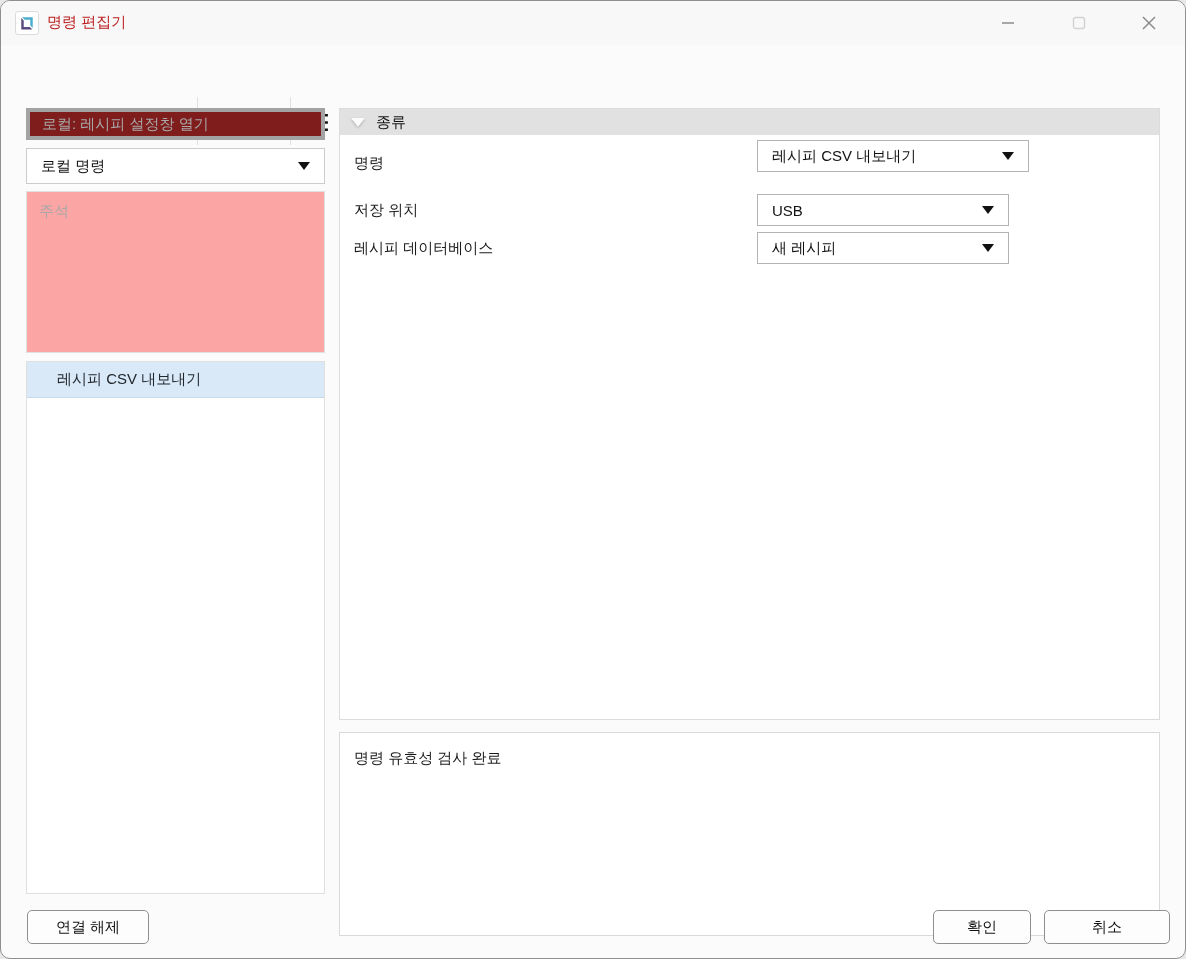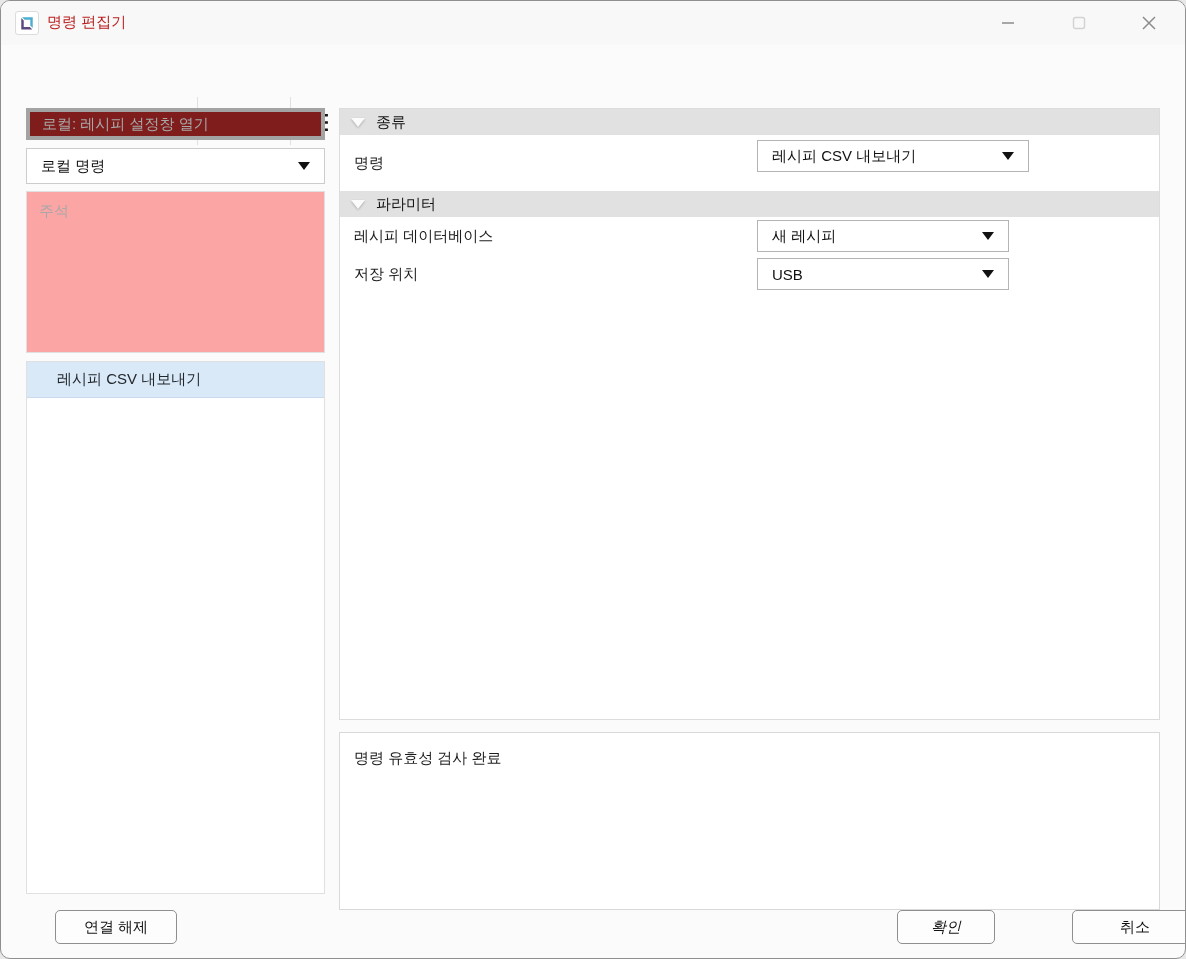--- a/index.html
+++ b/index.html
@@ -50,27 +50,27 @@
   .sec-caret { width:0; height:0; border-left:7px solid transparent; border-right:7px solid transparent;
     border-top:9px solid #fbfbfb; filter:drop-shadow(0 1px 1px rgba(0,0,0,0.25)); }
   .grid-row { position:relative; background:#fff; }
   .row-type { height:56px; }
   .row-param { height:38px; }
   .row-label { position:absolute; left:14px; top:50%; transform:translateY(-50%);
     font-size:15px; color:#1a1a1a; }
   .dd-type { position:absolute; left:417px; top:5px; width:272px; height:32px; }
   .dd-param { position:absolute; left:417px; top:3px; width:252px; height:32px; }
   
-  .status-box { position:absolute; left:338px; top:731px; width:821px; height:178px;
+  .status-box { position:absolute; left:338px; top:731px; width:821px; height:204px;
     background:#fff; border:1px solid #d9d9d9; padding:16px 14px; font-size:15px; color:#1a1a1a; }
   
   .push-btn { position:absolute; top:909px; height:34px; background:#fdfdfd; border:1px solid #8f8f8f;
-    border-radius:5px; font-size:15px; color:#111; cursor:pointer; font-family:"Liberation Sans", sans-serif;margin-left:28px; }
+    border-radius:5px; font-size:15px; color:#111; cursor:pointer; font-family:"Liberation Sans", sans-serif; }
   .btn-disconnect { left:26px; width:122px; }
-  .btn-ok { left:868px; width:98px;font-style:italic; }
+  .btn-ok { left:932px; width:98px; }
   .btn-cancel { left:1043px; width:126px; }
   svg { display:block; }
 </style>
 </head>
 <body>
 
 <div class="window">
 
   <div class="titlebar">
     <div class="app-icon">
@@ -173,38 +173,34 @@
       <span class="sec-caret"></span>
       <span>종류</span>
     </div>
     <div class="grid-row row-type">
       <span class="row-label">명령</span>
       <div class="dropdown dd-type">
         <span>레시피 CSV 내보내기</span>
         <span class="caret"></span>
       </div>
     </div>
-    <div class="section-header">
-      <span class="sec-caret"></span>
-      <span>파라미터</span>
+    <div class="grid-row row-param">
+      <span class="row-label">저장 위치</span>
+      <div class="dropdown dd-param">
+        <span>USB</span>
+        <span class="caret"></span>
+      </div>
     </div>
     <div class="grid-row row-param">
       <span class="row-label">레시피 데이터베이스</span>
       <div class="dropdown dd-param">
         <span>새 레시피</span>
         <span class="caret"></span>
       </div>
     </div>
-    <div class="grid-row row-param">
-      <span class="row-label">저장 위치</span>
-      <div class="dropdown dd-param">
-        <span>USB</span>
-        <span class="caret"></span>
-      </div>
-    </div>
   </div>
 
   <div class="status-box">
     <span>명령 유효성 검사 완료</span>
   </div>
 
   <button class="push-btn btn-disconnect">연결 해제</button>
   <button class="push-btn btn-ok">확인</button>
   <button class="push-btn btn-cancel">취소</button>
 

